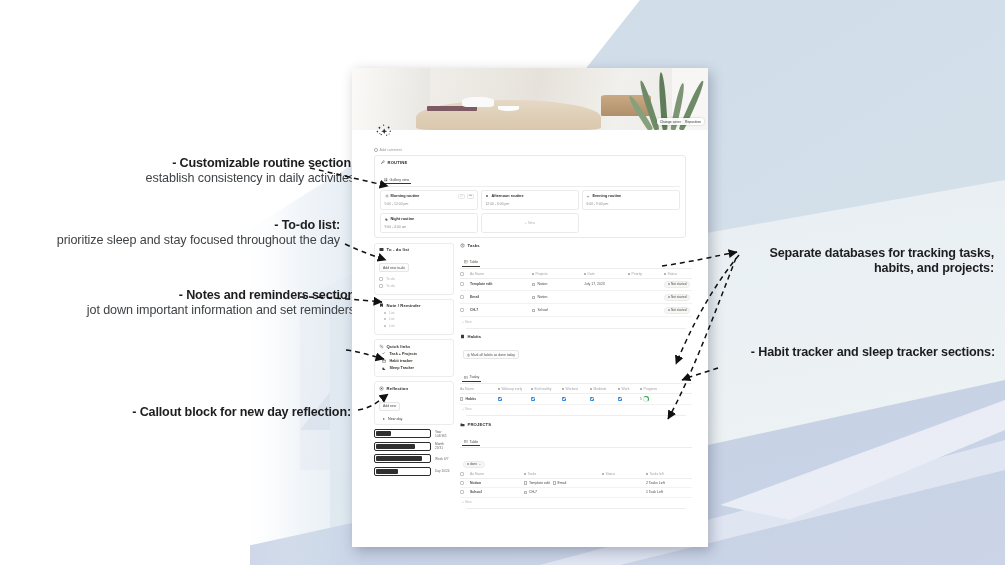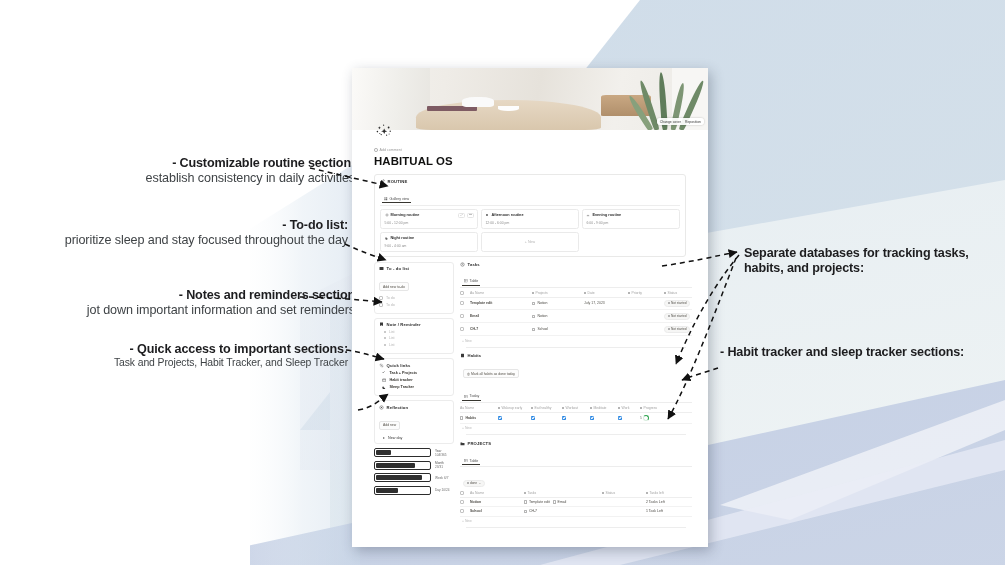--- a/index.html
+++ b/index.html
@@ -26,21 +26,21 @@
   
   .ann { position: absolute; line-height: 1.22; }
   .ann .hd {
     font-weight: bold; color:#1d1d1f; font-size:12.6px; letter-spacing:-0.15px;
     display:block;
   }
   .ann .sb {
     font-weight: normal; color:#3f4346; font-size:12.6px; letter-spacing:-0.1px;
     display:block;
   }
-  .ann.right .hd, .ann.right .sb { text-align:left; }
+  .ann.right .hd, .ann.right .sb { text-align:right; }
   .ann.left { text-align:right; }
   .ann.left .hd, .ann.left .sb { text-align:right; }
 
   .ann .sb.small { font-size:10.4px; }
 
   
   #page {
     position:absolute; left:352px; top:68px; width:356px; height:479px;
     background:#ffffff;
     box-shadow: 3px 4px 12px rgba(40,50,70,.30);
@@ -213,36 +213,33 @@
       <rect x="0" y="0" width="250" height="565" fill="#ffffff"></rect>
       <rect x="250" y="0" width="60" height="190" fill="#ffffff"></rect>
     </svg>
   </div>
 
   <div class="ann left" style="left:18px; top:156px; width:337px;">
     <span class="hd">- Customizable routine section:</span>
     <span class="sb">establish consistency in daily activities</span>
   </div>
 
-  <div class="ann left" style="left:18px; top:218px; width:330px;">
+  <div class="ann left" style="left:10px; top:218px; width:330px;">
     <span class="hd">- To-do list:</span>
     <span class="sb">prioritize sleep and stay focused throughout the day</span>
   </div>
 
   <div class="ann left" style="left:18px; top:288px; width:337px;">
     <span class="hd">- Notes and reminders section</span>
     <span class="sb">jot down important information and set reminders</span>
   </div>
 
-  <div class="ann left" style="left:18px; top:342px; width:330px;">
-    <span class="hd">- Quick access to important sections:</span>
-    <span class="sb small">Task and Projects, Habit Tracker, and Sleep Tracker</span>
-  </div>
 
   <div class="ann left" style="left:18px; top:405px; width:333px;">
+    <span class="hd">- Callout block for new day reflection:</span>
   </div>
 
   <div class="ann right" style="left:744px; top:246px; width:250px;">
     <span class="hd">Separate databases for tracking tasks, habits, and projects:</span>
   </div>
 
   <div class="ann right" style="left:720px; top:345px; width:275px;">
     <span class="hd">- Habit tracker and sleep tracker sections:</span>
   </div>
 
@@ -286,21 +283,20 @@
               <circle cx="15.1" cy="12.1" r="0.5"></circle>
           </g>
         </svg>
       </div>
 
       <div class="addcomment">
         <span class="dotc"></span>
         <span>Add comment</span>
       </div>
 
-      <div id="pg-title">HABITUAL OS</div>
 
       <div class="card" id="routine">
         <div class="blk-head">
           <span class="blk-ico">
             <svg viewBox="0 0 10 10">
                 <path d="M2 7l3-3 1 1-3 3z" fill="#555"></path>
                 <circle cx="7" cy="3" r="1.6" fill="none" stroke="#555" stroke-width="1"></circle>
               </svg>
           </span>
           <span class="blk-title">ROUTINE</span>

